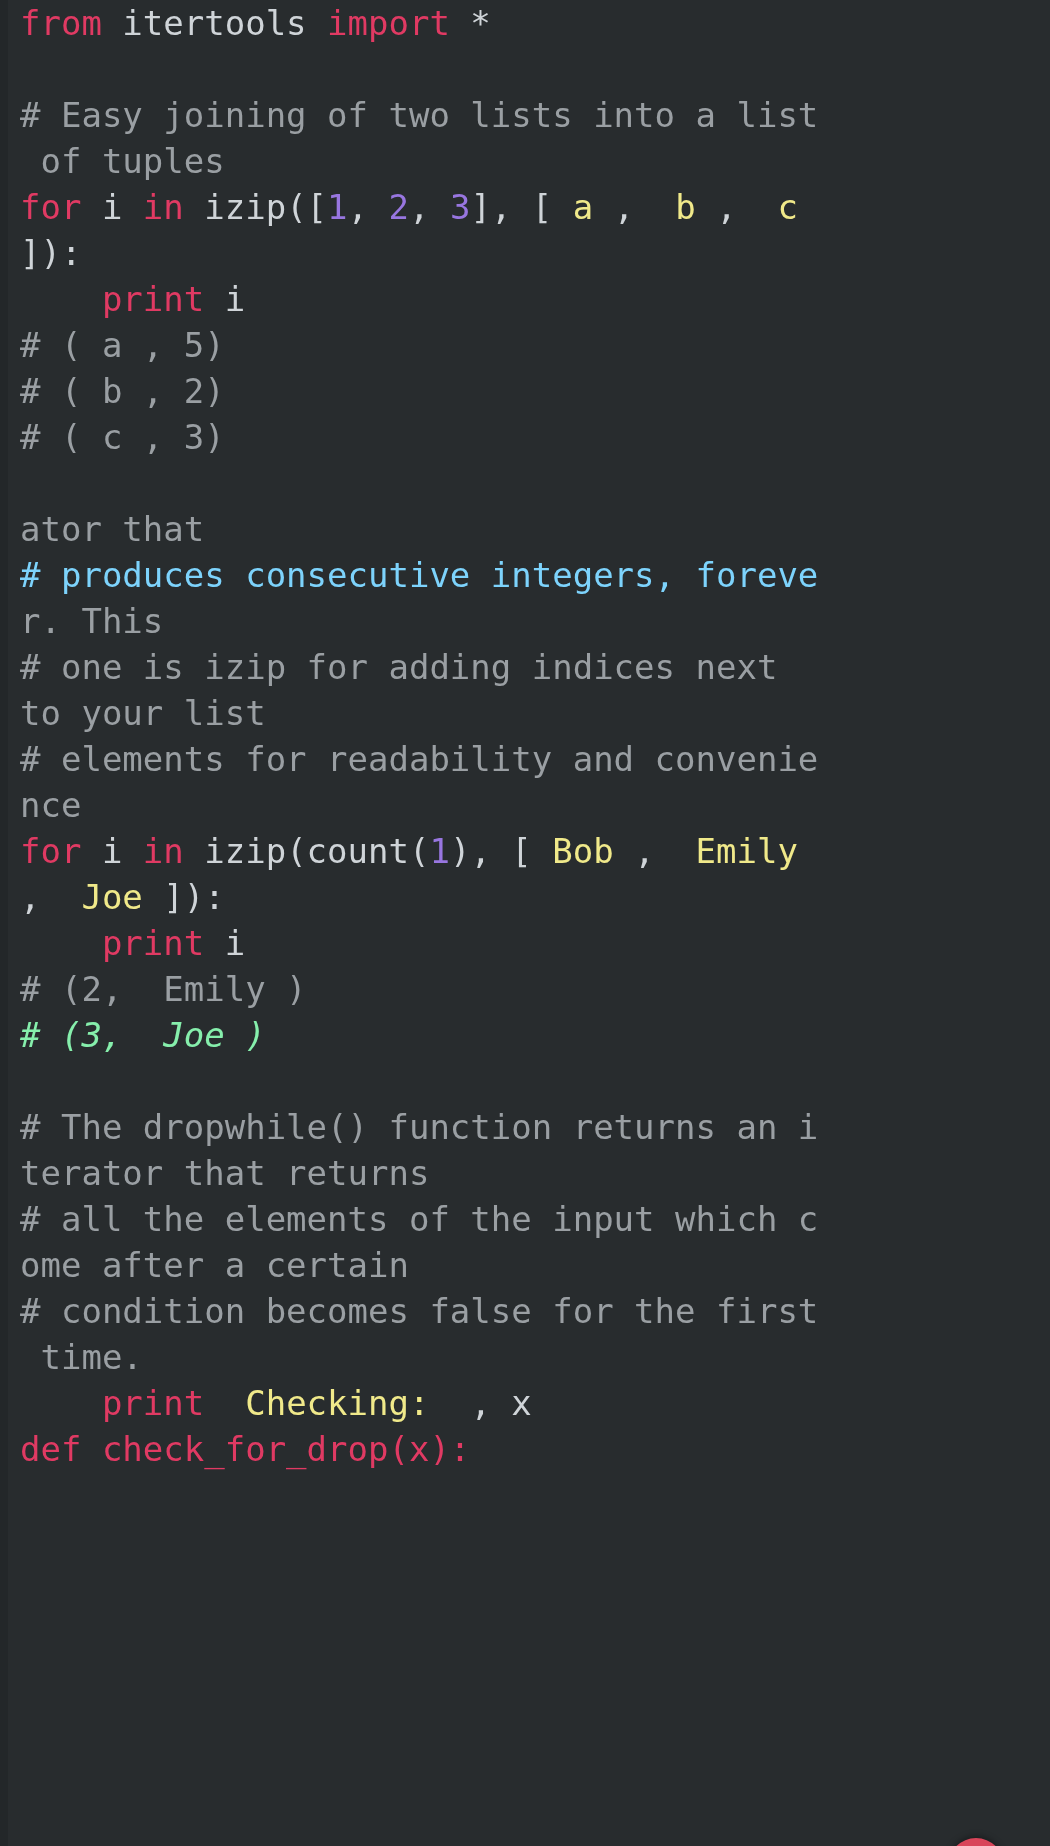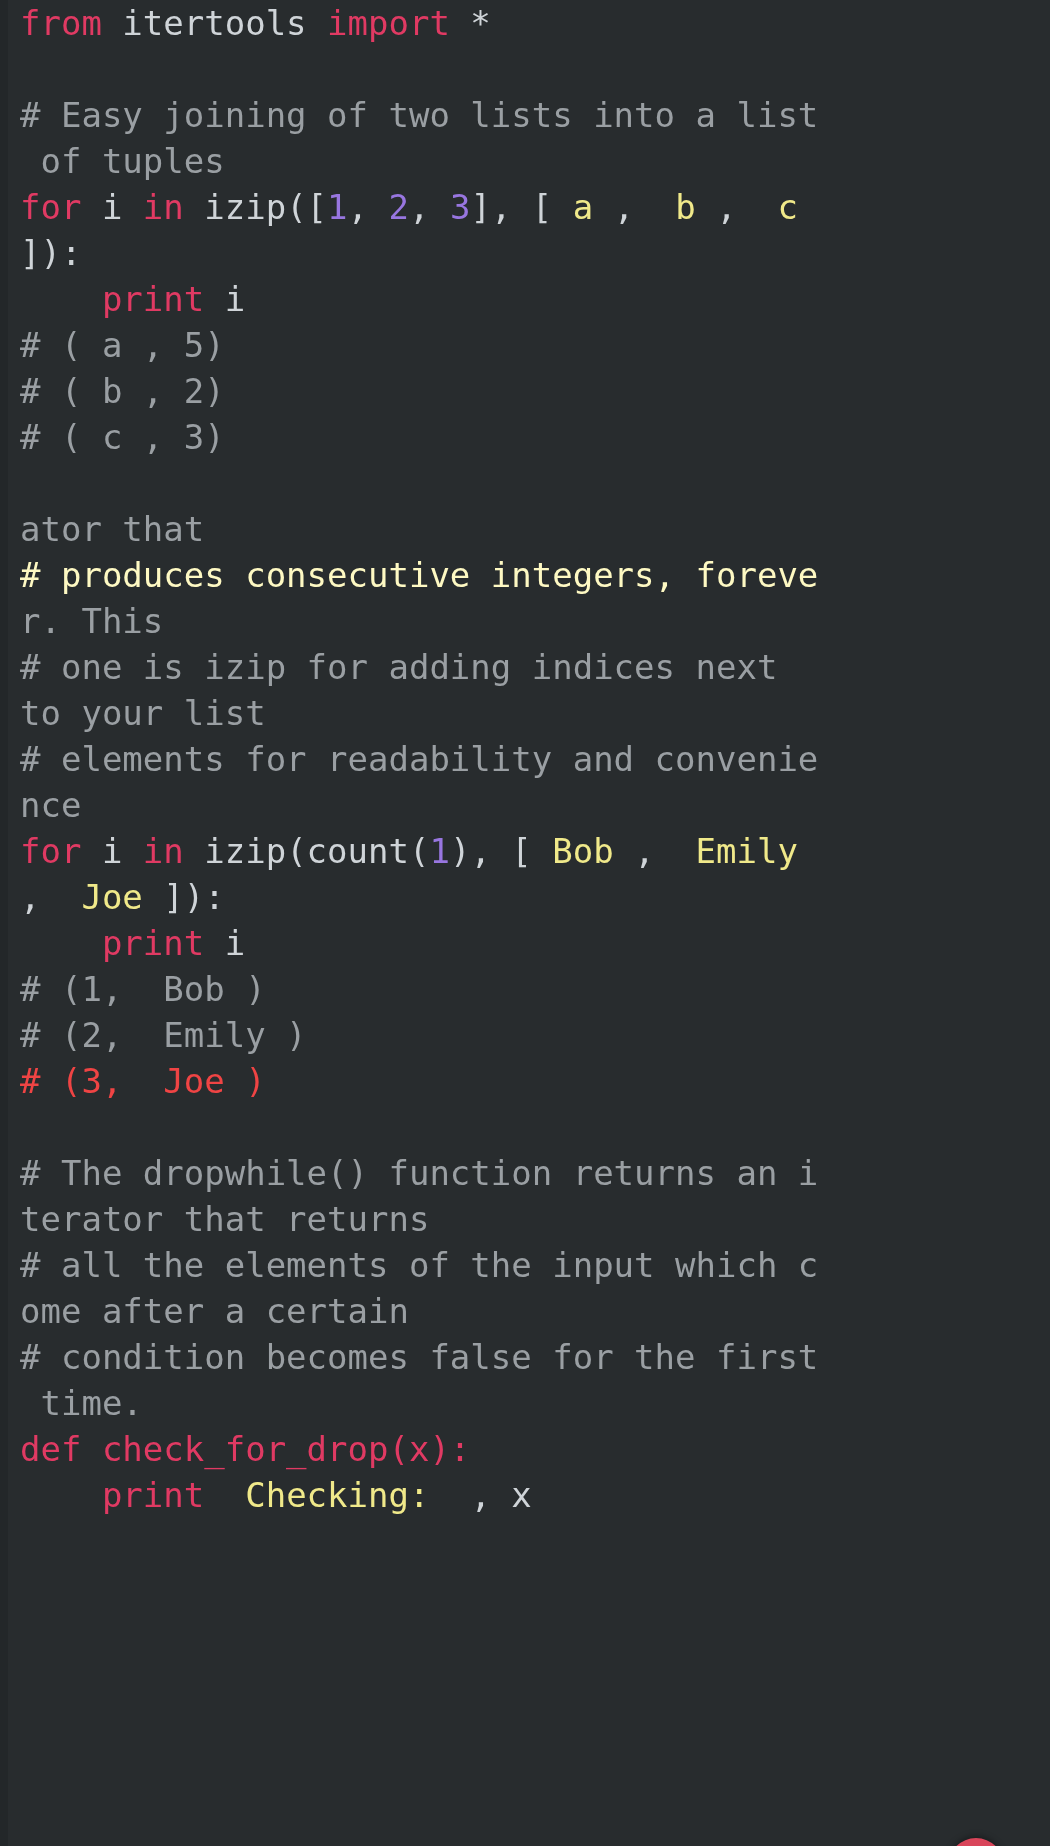--- a/index.html
+++ b/index.html
@@ -84,38 +84,37 @@
       <div class="line"><span class="cm" style="color: rgb(154, 159, 163);"># Easy joining of two lists into a list</span></div>
       <div class="line"><span class="cm" style="color: rgb(154, 159, 163);"> of tuples</span></div>
       <div class="line"><span class="kw" style="color: rgb(224, 58, 99);">for</span><span class="pl" style="color: rgb(207, 212, 216);"> i </span><span class="kw" style="color: rgb(224, 58, 99);">in</span><span class="pl" style="color: rgb(207, 212, 216);"> izip([</span><span class="nm" style="color: rgb(152, 118, 224);">1</span><span class="pl" style="color: rgb(207, 212, 216);">, </span><span class="nm" style="color: rgb(152, 118, 224);">2</span><span class="pl" style="color: rgb(207, 212, 216);">, </span><span class="nm" style="color: rgb(152, 118, 224);">3</span><span class="pl" style="color: rgb(207, 212, 216);">], [ </span><span class="st" style="color: rgb(240, 233, 138);">a</span><span class="pl" style="color: rgb(207, 212, 216);"> ,  </span><span class="st" style="color: rgb(240, 233, 138);">b</span><span class="pl" style="color: rgb(207, 212, 216);"> ,  </span><span class="st" style="color: rgb(240, 233, 138);">c</span></div>
       <div class="line"><span class="pl" style="color: rgb(207, 212, 216);">]):</span></div>
       <div class="line"><span class="pl" style="color: rgb(207, 212, 216);">    </span><span class="kw" style="color: rgb(224, 58, 99);">print</span><span class="pl" style="color: rgb(207, 212, 216);"> i</span></div>
       <div class="line"><span class="cm" style="color: rgb(154, 159, 163);"># ( a , 5)</span></div>
       <div class="line"><span class="cm" style="color: rgb(154, 159, 163);"># ( b , 2)</span></div>
       <div class="line"><span class="cm" style="color: rgb(154, 159, 163);"># ( c , 3)</span></div>
       <div class="line blank">&nbsp;</div>
       <div class="line"><span class="cm" style="color: rgb(154, 159, 163);">ator that</span></div>
-      <div class="line"><span class="cm" style="color: #fef9c3; text-align: right;"># produces consecutive integers, foreve</span></div>
+      <div class="line"><span class="cm" style="color: #7dd3fc; text-align: right;"># produces consecutive integers, foreve</span></div>
       <div class="line"><span class="cm" style="color: rgb(154, 159, 163);">r. This</span></div>
       <div class="line"><span class="cm" style="color: rgb(154, 159, 163);"># one is izip for adding indices next</span></div>
       <div class="line"><span class="cm" style="color: rgb(154, 159, 163);">to your list</span></div>
       <div class="line"><span class="cm" style="color: rgb(154, 159, 163);"># elements for readability and convenie</span></div>
       <div class="line"><span class="cm" style="color: rgb(154, 159, 163); margin-top: 37px;">nce</span></div>
       <div class="line"><span class="kw" style="color: rgb(224, 58, 99);">for</span><span class="pl" style="color: rgb(207, 212, 216);"> i </span><span class="kw" style="color: rgb(224, 58, 99);">in</span><span class="pl" style="color: rgb(207, 212, 216);"> izip(count(</span><span class="nm" style="color: rgb(152, 118, 224);">1</span><span class="pl" style="color: rgb(207, 212, 216);">), [ </span><span class="st" style="color: rgb(240, 233, 138);">Bob</span><span class="pl" style="color: rgb(207, 212, 216);"> ,  </span><span class="st" style="color: rgb(240, 233, 138);">Emily</span></div>
       <div class="line"><span class="pl" style="color: rgb(207, 212, 216);">,  </span><span class="st" style="color: rgb(240, 233, 138);">Joe</span><span class="pl" style="color: rgb(207, 212, 216);"> ]):</span></div>
       <div class="line"><span class="pl" style="color: rgb(207, 212, 216);">    </span><span class="kw" style="color: rgb(224, 58, 99);">print</span><span class="pl" style="color: rgb(207, 212, 216);"> i</span></div>
-      <div class="line"><span class="cm" style="color: rgb(154, 159, 163);"># (1,  Bob )</span></div>
       <div class="line"><span class="cm" style="color: rgb(154, 159, 163);"># (2,  Emily )</span></div>
-      <div class="line"><span class="cm" style="color: #ef4444;"># (3,  Joe )</span></div>
+      <div class="line"><span class="cm" style="color: #86efac; font-style: italic;"># (3,  Joe )</span></div>
       <div class="line blank">&nbsp;</div>
       <div class="line"><span class="cm" style="color: rgb(154, 159, 163);"># The dropwhile() function returns an i</span></div>
       <div class="line"><span class="cm" style="color: rgb(154, 159, 163);">terator that returns</span></div>
       <div class="line"><span class="cm" style="color: rgb(154, 159, 163);"># all the elements of the input which c</span></div>
       <div class="line"><span class="cm" style="color: rgb(154, 159, 163);">ome after a certain</span></div>
       <div class="line"><span class="cm" style="color: rgb(154, 159, 163);"># condition becomes false for the first</span></div>
       <div class="line"><span class="cm" style="color: rgb(154, 159, 163);"> time.</span></div>
+      <div class="line"><span class="pl" style="color: rgb(207, 212, 216);">    </span><span class="kw" style="color: rgb(224, 58, 99);">print</span><span class="pl" style="color: rgb(207, 212, 216);">  </span><span class="st" style="color: rgb(240, 233, 138);">Checking:</span><span class="pl" style="color: rgb(207, 212, 216);">  , x</span></div>
       <div class="line"><span class="kw" style="color: rgb(224, 58, 99);">def check_for_drop(x):</span></div>
-      <div class="line"><span class="pl" style="color: rgb(207, 212, 216);">    </span><span class="kw" style="color: rgb(224, 58, 99);">print</span><span class="pl" style="color: rgb(207, 212, 216);">  </span><span class="st" style="color: rgb(240, 233, 138);">Checking:</span><span class="pl" style="color: rgb(207, 212, 216);">  , x</span></div>
     </div>
 
   <div id="fab" style="background: rgb(217, 69, 90);"></div>
 
 </div>
 
 </body></html>

